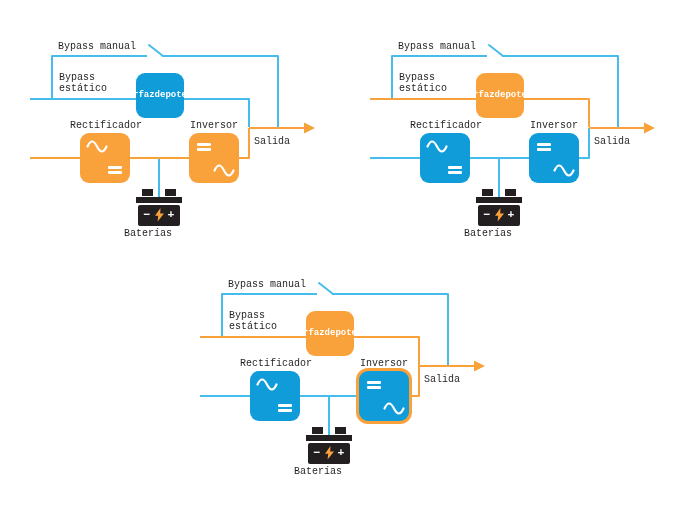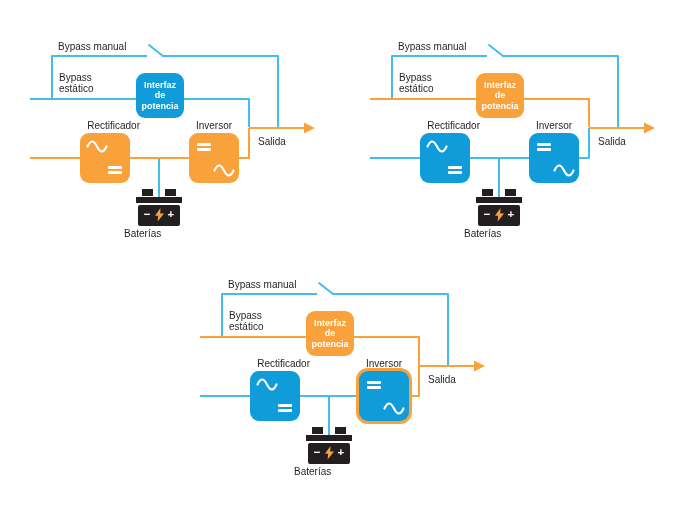--- a/index.html
+++ b/index.html
@@ -7,40 +7,40 @@
     --box-blue:#0F9CD8;
     --orange:#F9A13B;
     --text-dark:#231F20;
     --battery-black:#231F20;
   }
   html,body{margin:0;padding:0;}
   body{
     width:692px;height:514px;background:#ffffff;position:relative;overflow:hidden;
     font-family:"Liberation Sans",sans-serif;color:var(--text-dark);
   }
-  .diagram{position:absolute;width:320px;height:225px;}
+  .diagram{position:absolute;width:320px;height:225px;font-family:Liberation Mono, monospace;}
   .dg1{left:22px;top:28px;}
   .dg2{left:362px;top:28px;}
   .dg3{left:192px;top:266px;}
 
   .wires{position:absolute;left:0;top:0;}
   .w{fill:none;stroke-width:2;stroke-linejoin:round;stroke-linecap:butt;}
   .w-manual,.w-batt{stroke:var(--wire-blue);}
   .w-switch{stroke:var(--wire-blue);stroke-linecap:round;}
   .w-arrow{stroke:var(--orange);}
   .arrowhead{fill:var(--orange);stroke:none;}
   .dg1 .w-estatico{stroke:var(--wire-blue);}
   .dg1 .w-main{stroke:var(--orange);}
   .dg2 .w-estatico,.dg3 .w-estatico{stroke:var(--orange);}
   .dg2 .w-main,.dg3 .w-main{stroke:var(--wire-blue);}
 
   .box{position:absolute;border-radius:9px;}
   .box-interfaz{
     left:114px;top:45px;width:48px;height:45px;
-    display:flex;flex-direction:column;align-items:center;justify-content:center;
+    display:flex;flex-direction:row;align-items:center;justify-content:center;
     color:#fff;font-size:9px;font-weight:bold;line-height:1.15;text-align:center;
   }
   .dg1 .box-interfaz{background:var(--box-blue);}
   .dg2 .box-interfaz,.dg3 .box-interfaz{background:var(--orange);}
   .box-rect{left:58px;top:105px;width:50px;height:50px;}
   .box-inv{left:167px;top:105px;width:50px;height:50px;}
   .dg1 .box-rect,.dg1 .box-inv{background:var(--orange);}
   .dg2 .box-rect,.dg3 .box-rect,.dg2 .box-inv{background:var(--box-blue);}
   .dg3 .box-inv{background:var(--box-blue);box-shadow:0 0 0 3px var(--orange);}
 

